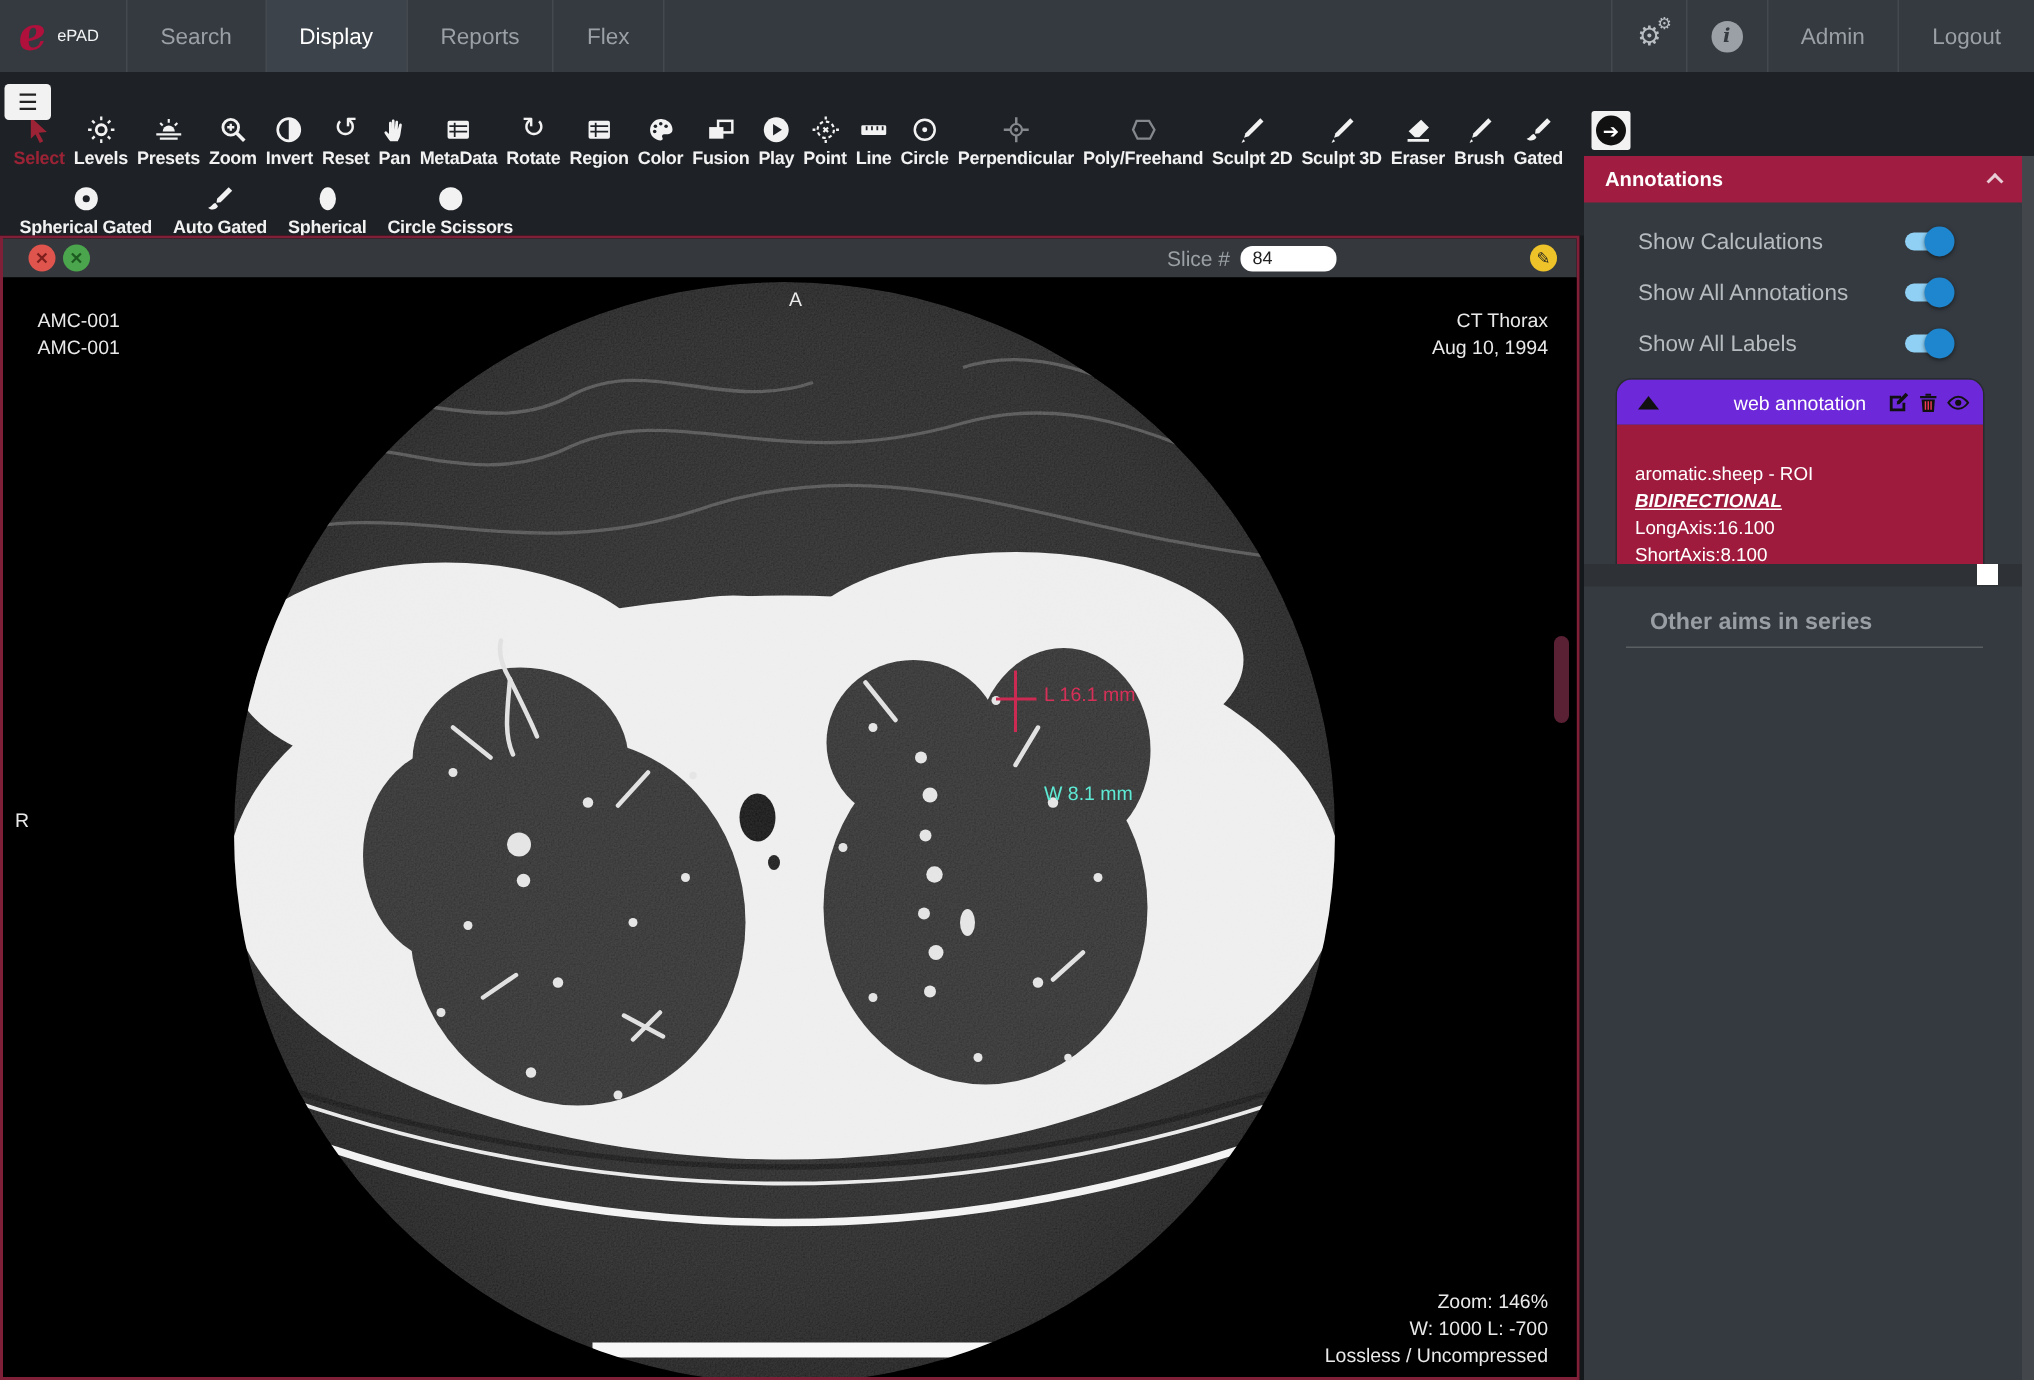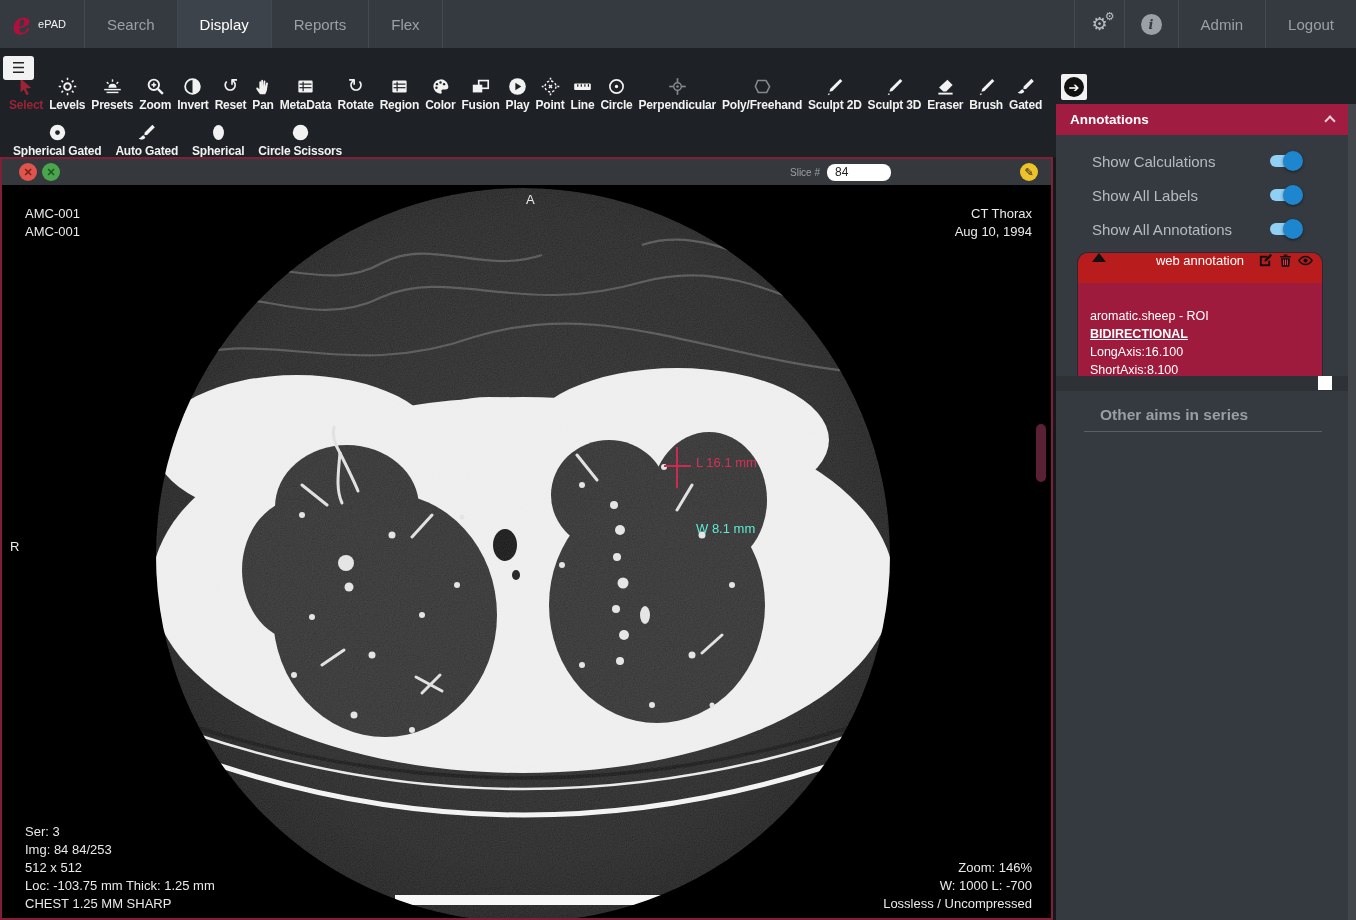--- a/index.html
+++ b/index.html
@@ -46,21 +46,21 @@
 
   
   .viewport { position:absolute; left:0; top:157px; width:1053px; height:763px;
               border:2px solid #801f38; background:#000; }
   .vp-header { height:26px; background:#35393d; display:flex; align-items:center; position:relative; }
   .vp-btn { width:18px; height:18px; border-radius:50%; display:flex; align-items:center;
             justify-content:center; font-size:11px; font-weight:bold; cursor:pointer; }
   .vp-close { background:#e0544e; color:#7c1f1c; margin-left:17px; }
   .vp-expand { background:#4aa54d; color:#1d5a20; margin-left:5px; }
   .slice-wrap { position:absolute; right:160px; display:flex; align-items:center; }
-  .slice-label { color:#9aa0a5; font-size:10px; margin-right:7px; }
+  .slice-label { color:#9aa0a5; font-size:14px; margin-right:7px; }
   .slice-input { width:64px; height:17px; border-radius:8px; border:none; background:#fff;
                  font-size:12px; padding:0 8px; color:#222; font-family:"Liberation Sans",sans-serif; }
   .vp-pencil { position:absolute; right:13px; width:18px; height:18px; border-radius:50%;
                background:#eec32a; color:#222; font-size:11px; display:flex; align-items:center;
                justify-content:center; cursor:pointer; }
   .vp-image { position:relative; width:1049px; height:733px; background:#000; overflow:hidden; }
   .vp-image svg.ct { position:absolute; left:0; top:0; }
 
   .ovl { position:absolute; color:#e9e9e9; font-size:13px; line-height:18px; z-index:4; }
   .ovl.right { text-align:right; }
@@ -83,30 +83,30 @@
   .toggles { position:absolute; left:0; top:96px; width:292px; }
   .toggle-row { height:34px; display:flex; align-items:center; position:relative; }
   .toggle-label { color:#b6bbbf; font-size:15px; margin-left:36px; }
   .switch { position:absolute; right:48px; width:30px; height:12px; border-radius:6px;
             background:#8fd0f4; cursor:pointer; }
   .switch .knob { position:absolute; right:-3px; top:-4px; width:20px; height:20px; border-radius:50%;
                   background:#1e86cf; box-shadow:0 1px 3px rgba(0,0,0,.5); }
 
   .aim-card { position:absolute; left:22px; top:205px; width:244px; border-radius:10px;
               overflow:hidden; box-shadow:0 0 0 1px rgba(0,0,0,.25); }
-  .aim-head { height:30px; background:#b91c1c; display:flex; align-items:flex-start; position:relative; }
+  .aim-head { height:30px; background:#6d28d9; display:flex; align-items:center; position:relative; }
   .aim-tri { width:0; height:0; border-left:7px solid transparent; border-right:7px solid transparent;
              border-bottom:9px solid #111; margin-left:14px; }
   .aim-title { position:absolute; left:0; right:0; text-align:center; color:#fff; font-size:13px; }
   .aim-icons { position:absolute; right:9px; display:flex; gap:5px; }
   .aim-icons span { width:15px; height:15px; color:#111; cursor:pointer; }
   .aim-icons svg { width:15px; height:15px; display:block; }
   .aim-body { background:#9e1b3d; padding:24px 12px 10px 12px; }
   .aim-line { color:#fff; font-size:12.5px; line-height:18px; }
-  .aim-line.shape { font-weight:bold; text-decoration:underline; }
+  .aim-line.shape { font-weight:bold; font-style:italic; text-decoration:underline; }
 
   .hscroll-strip { position:absolute; left:0; top:328px; width:292px; height:15px; background:#2e3236; }
   .hscroll-thumb { position:absolute; right:16px; top:0; width:14px; height:14px; background:#fff; cursor:pointer; }
 
   .other-aims { position:absolute; left:0; top:358px; width:292px; }
   .other-aims .oa-title { color:#989ea3; font-size:15.5px; font-weight:bold; margin-left:44px; }
   .other-aims .oa-rule { margin:7px 0 0 28px; width:238px; border-bottom:1px solid #5a5f63; }
 
   .vscroll-track { position:absolute; right:0; top:56px; width:8px; height:816px; background:#43474b; }
 </style>
@@ -547,27 +547,20 @@
     <div class="ovl" style="left:23px; top:20px;" id="ovl-tl">
         <div>AMC-001</div>
         <div>AMC-001</div>
       </div>
     <div class="ovl right" style="right:19px; top:20px;" id="ovl-tr">
         <div>CT Thorax</div>
         <div>Aug 10, 1994</div>
       </div>
     <div class="ovl" style="left:524px; top:6px;">A</div>
     <div class="ovl" style="left:8px; top:353px;">R</div>
-    <div class="ovl" style="left:23px; bottom:5px;" id="ovl-bl">
-        <div>Ser: 3</div>
-        <div>Img: 84 84/253</div>
-        <div>512 x 512</div>
-        <div>Loc: -103.75 mm Thick: 1.25 mm</div>
-        <div>CHEST 1.25 MM SHARP</div>
-      </div>
     <div class="ovl right" style="right:19px; bottom:5px;" id="ovl-br">
         <div>Zoom: 146%</div>
         <div>W: 1000 L: -700</div>
         <div>Lossless / Uncompressed</div>
       </div>
     <div class="meas-label" style="left:694px; top:270px; color:#d63058;">L 16.1 mm</div>
     <div class="meas-label" style="left:694px; top:307px; color:#5eead4;margin-top:29px;">W 8.1 mm</div>
     <div class="vp-scrollthumb"></div>
   </div>
 </div>
@@ -582,27 +575,27 @@
     <span class="chevron-up"></span>
   </div>
   <div class="toggles" id="toggles">
       <div class="toggle-row">
         <span class="toggle-label">Show Calculations</span>
         <span class="switch">
           <span class="knob"></span>
         </span>
       </div>
       <div class="toggle-row">
-        <span class="toggle-label">Show All Labels</span>
+        <span class="toggle-label">Show All Annotations</span>
         <span class="switch">
           <span class="knob"></span>
         </span>
       </div>
       <div class="toggle-row">
-        <span class="toggle-label">Show All Annotations</span>
+        <span class="toggle-label">Show All Labels</span>
         <span class="switch">
           <span class="knob"></span>
         </span>
       </div>
     </div>
 
   <div class="aim-card">
     <div class="aim-head">
       <span class="aim-tri"></span>
       <span class="aim-title">web annotation</span>

